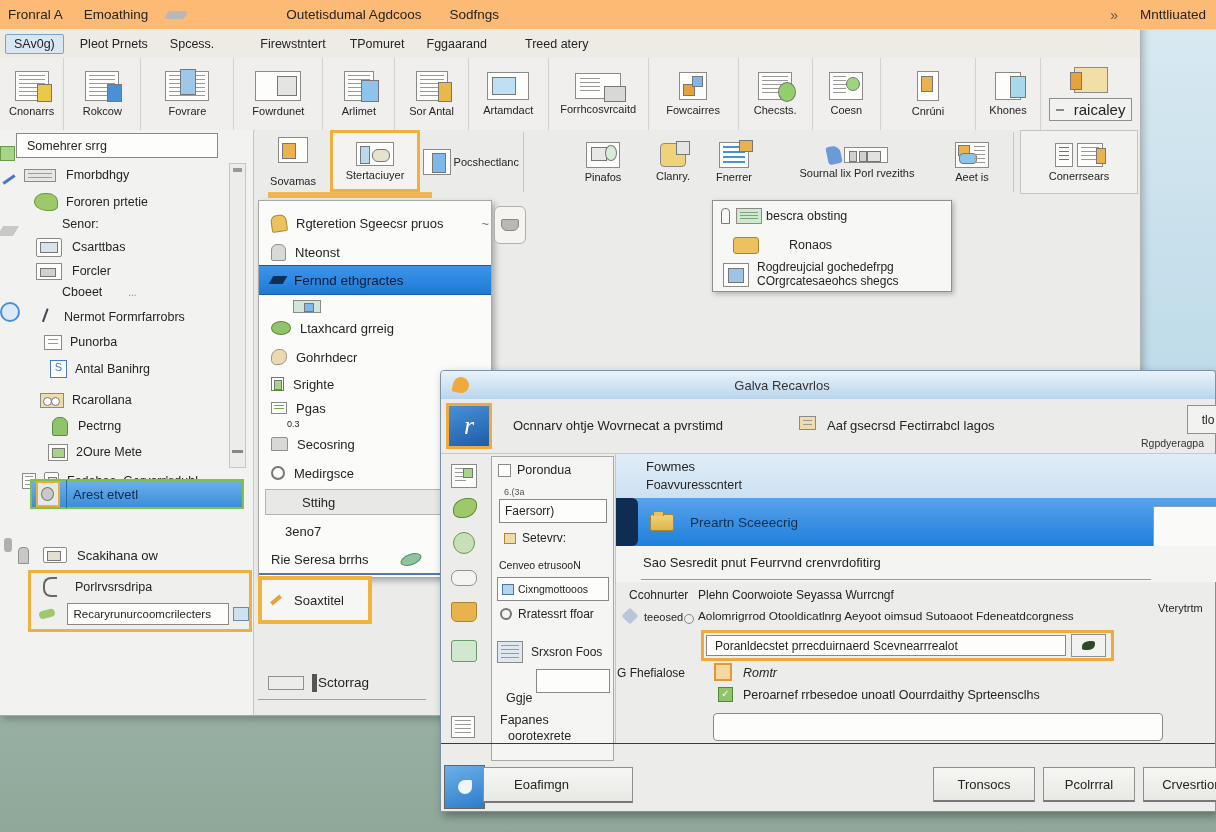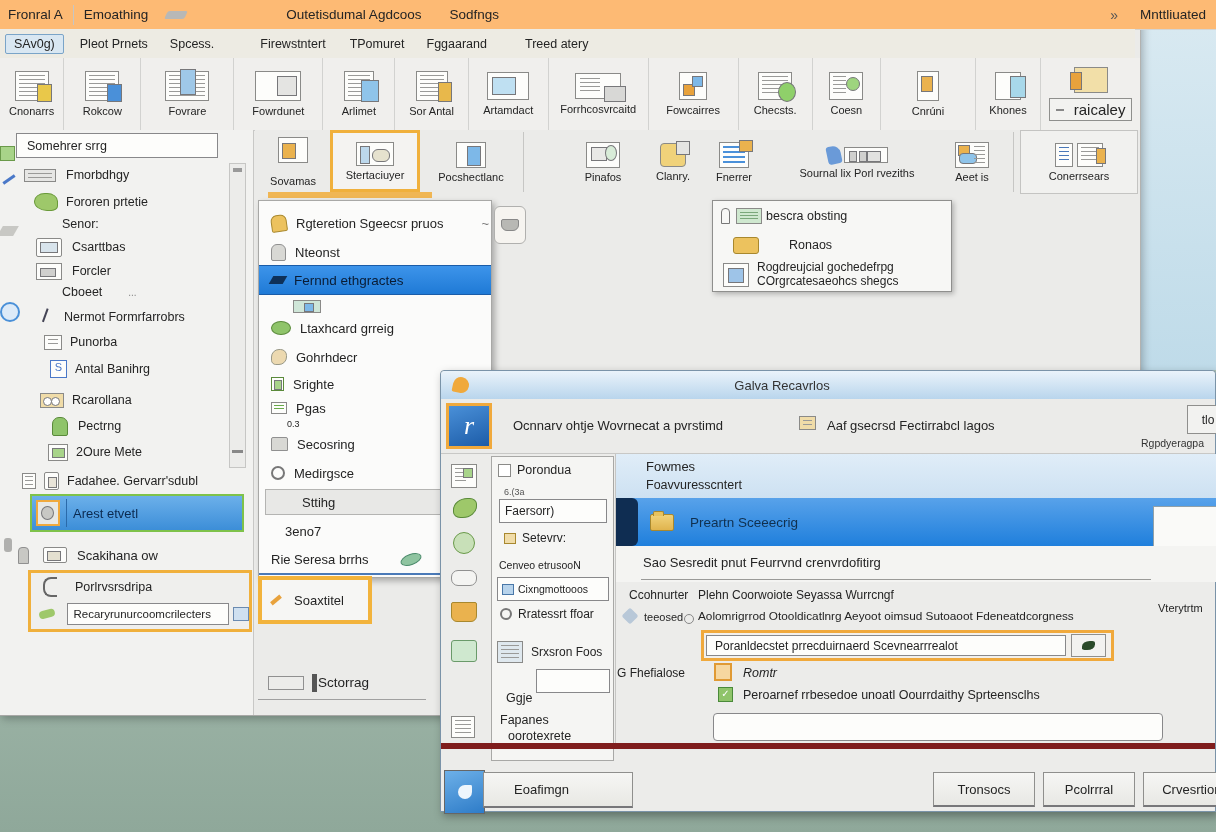--- a/index.html
+++ b/index.html
@@ -160,21 +160,21 @@
       </span>
     <span class="lbl" style="font-size:11px">Sovamas</span>
   </div>
   <div class="abs row" style="left:75px;top:0;width:90px;height:62px;flex-direction:column;justify-content:center;gap:3px;border:3px solid #f0b03c;background:#f4f3f1;box-sizing:border-box">
     <span class="icbox" style="width:38px;height:24px">
         <span class="acc" style="left:3px;top:3px;width:8px;height:16px;background:#bcd8ec"></span>
         <span class="acc" style="right:3px;top:6px;width:16px;height:11px;background:#e6e2ce;border-radius:6px"></span>
       </span>
     <span class="lbl" style="font-size:11px">Stertaciuyer</span>
   </div>
-  <div class="abs row" style="left:168px;top:2px;width:96px;height:60px;flex-direction:column;justify-content:center;gap:3px">
+  <div class="abs row" style="left:168px;top:2px;width:96px;height:60px;flex-direction:row;justify-content:center;gap:3px">
     <span class="icbox" style="width:30px;height:26px">
         <span class="acc" style="right:4px;top:3px;width:12px;height:18px;background:#7db8e8"></span>
       </span>
     <span class="lbl" style="font-size:11px">Pocshectlanc</span>
   </div>
   <div class="abs vline" style="left:268px;top:2px;height:60px"></div>
   <div class="abs row" style="left:310px;top:2px;width:76px;height:60px;flex-direction:column;justify-content:center;gap:3px">
     <span class="icbox" style="width:34px;height:26px">
         <span class="acc" style="left:4px;top:4px;width:14px;height:12px;background:#e8e8e6"></span>
         <span class="acc" style="right:2px;top:2px;width:10px;height:14px;background:#d8ecd8;border-radius:50%"></span>
@@ -303,21 +303,21 @@
   <div class="abs row" style="left:0;top:338px;width:250px;height:26px">
     <span class="icbox" style="margin-left:22px;width:14px;height:16px">
         <span class="stripes" style="inset:2px"></span>
       </span>
     <span class="icbox" style="margin-left:8px;width:15px;height:18px;border-radius:2px">
         <span class="acc" style="left:3px;top:4px;width:7px;height:9px;background:#e8e4d8"></span>
       </span>
     <span class="lbl" style="margin-left:8px">Fadahee. Gervarr'sdubl</span>
   </div>
 
-  <div class="abs row" style="left:30px;top:364px;width:214px;height:38px;border:2px solid #7ec24a;background:linear-gradient(180deg,#6cb0ea,#3c8ed8);box-sizing:border-box">
+  <div class="abs row" style="left:30px;top:349px;width:214px;height:30px;border:2px solid #7ec24a;background:linear-gradient(180deg,#6cb0ea,#3c8ed8);box-sizing:border-box">
     <span class="icbox" style="margin-left:4px;width:24px;height:26px;border:2px solid #f0a93c;background:#e8e8e4">
         <span class="acc" style="left:3px;top:4px;width:11px;height:12px;background:#c8c8c4;border-radius:50%"></span>
       </span>
     <span class="vline" style="height:28px;margin:0 6px;background:#2a6aaa"></span>
     <span class="lbl" style="color:#0b2a50;font-size:13px">Arest etvetl</span>
   </div>
 
   <div class="abs row" style="left:0;top:412px;width:250px;height:26px">
     <span style="margin-left:18px;width:9px;height:15px;background:#c8c8c4;border-radius:4px 4px 0 0;border:1px solid #909090"></span>
     <span class="icbox" style="margin-left:14px;width:24px;height:16px;border-radius:2px">
@@ -565,21 +565,21 @@
     <span class="lbl" style="position:absolute;left:1px;top:212px;font-size:12px">G Fhefialose</span>
     <span class="mini" style="position:absolute;left:98px;top:209px;width:18px;height:18px;background:#f6d7a0;border:2px solid #e09a34"></span>
     <span class="lbl" style="position:absolute;left:127px;top:212px;font-style:italic;font-size:12.5px">Romtr</span>
 
     <span class="mini" style="position:absolute;left:102px;top:233px;width:15px;height:15px;background:#8fc46a;border-color:#4a8a3a;color:#fff;font-size:10px;text-align:center">✓</span>
     <span class="lbl" style="position:absolute;left:127px;top:234px;font-size:12.5px">Peroarnef rrbesedoe unoatl Oourrdaithy Sprteensclhs</span>
 
     <div class="fld" style="position:absolute;left:97px;top:259px;width:450px;height:28px;border-radius:4px;background:#fdfdfb"></div>
   </div>
 
-  <div class="abs" style="left:0;top:372px;width:100%;height:68px;border-top:6px solid #7f1d1d">
+  <div class="abs" style="left:0;top:372px;width:100%;height:68px;border-top:1px solid #7f1d1d">
     <span style="position:absolute;left:3px;top:21px;width:39px;height:42px;background:linear-gradient(160deg,#6db0e8,#2e7cc8);border:1px solid #666;display:flex;align-items:center;justify-content:center">
       <span style="width:14px;height:14px;background:#eef6fc;border-radius:50% 10% 50% 50%"></span>
     </span>
     <span class="dlg-btn" style="position:absolute;left:42px;top:23px;width:150px;height:36px;justify-content:flex-start;padding-left:30px;box-sizing:border-box">
       <span class="lbl">Eoafimgn</span>
     </span>
     <span class="dlg-btn" style="position:absolute;left:492px;top:23px;width:100px;height:32px">
       <span class="lbl">Tronsocs</span>
     </span>
     <span class="dlg-btn" style="position:absolute;left:602px;top:23px;width:90px;height:32px">

